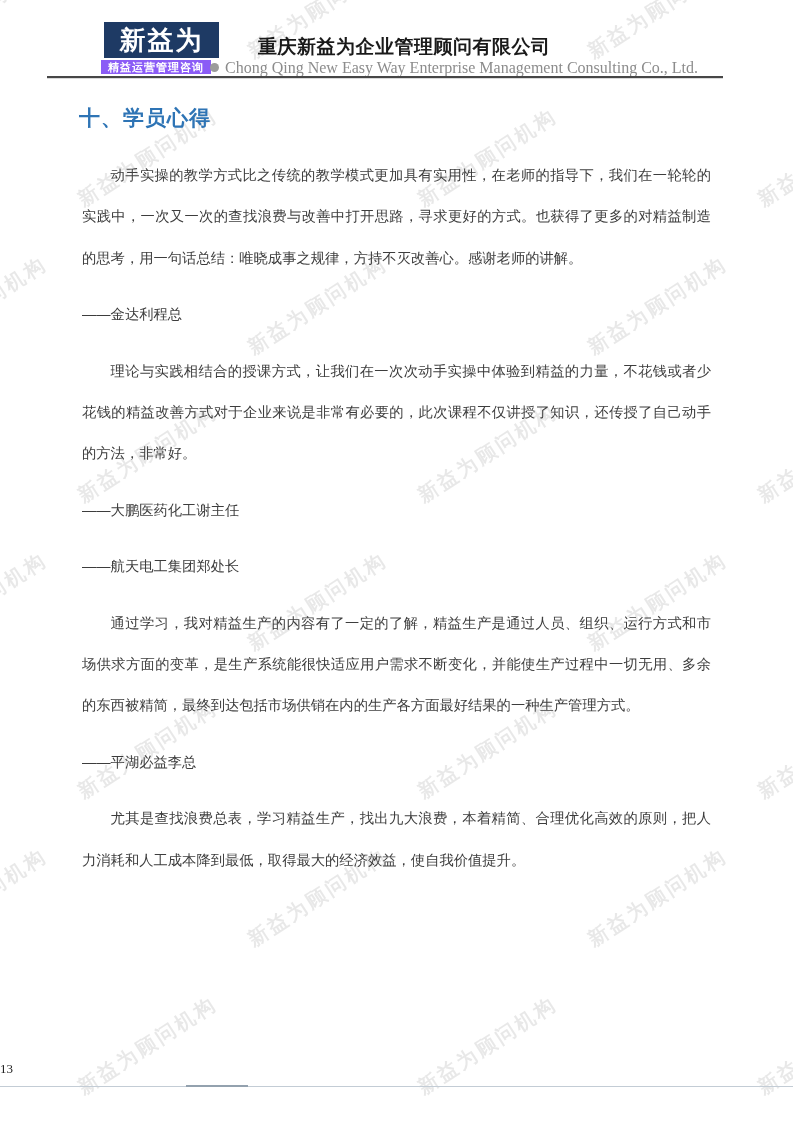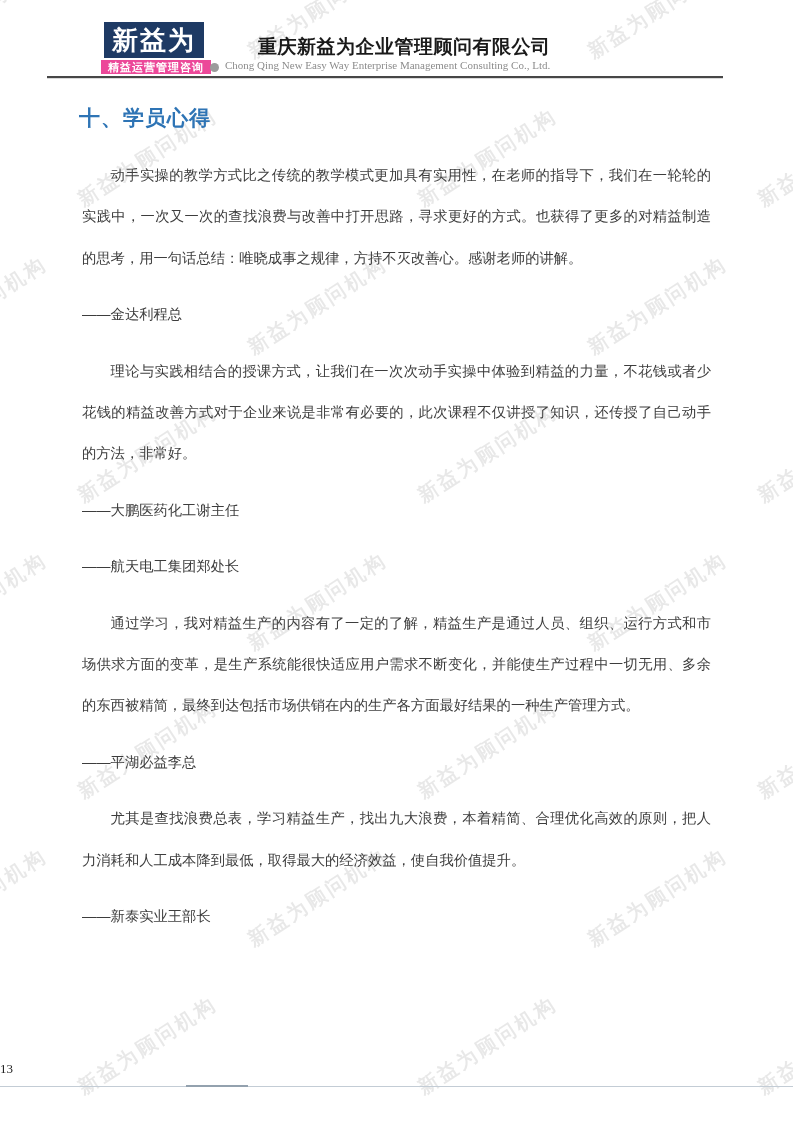--- a/index.html
+++ b/index.html
@@ -11,40 +11,40 @@
   
   .watermark-layer{position:absolute; inset:0; z-index:0; pointer-events:none;}
   .wm{
     position:absolute; white-space:nowrap;
     font-size:20px; letter-spacing:3px; color:#000; opacity:0.085;
     transform:rotate(-33deg); transform-origin:left center;
     font-weight:bold;
   }
   
   .logo-box{
-    position:absolute; left:104px; top:22px; width:100px; height:36px;
+    position:absolute; left:104px; top:22px; width:115px; height:36px;
     background:#1e3a64; color:#fff; display:flex; align-items:center; justify-content:center;
     font-size:26px; font-weight:bold; letter-spacing:2px; z-index:2;
   }
   .logo-band{
     position:absolute; left:101px; top:60px; width:110px; height:14px;
-    background:#ec4899; color:#fff; display:flex; align-items:center; justify-content:center;
+    background:#8b5cf6; color:#fff; display:flex; align-items:center; justify-content:center;
     font-size:11px; font-weight:bold; letter-spacing:1px; z-index:2;
   }
   .logo-dot{
     position:absolute; left:210px; top:63px; width:9px; height:9px;
     border-radius:50%; background:#9b9b9b; z-index:2;
   }
   .company-cn{
     position:absolute; left:258px; top:34px;
     font-size:19px; font-weight:bold; color:#1a1a1a; letter-spacing:0.5px; z-index:2;
   }
   .company-en{
     position:absolute; left:225px; top:59px;
-    font-family:"Liberation Serif", serif; font-size:11px; color:#8c8c8c; z-index:2;
+    font-family:"Liberation Serif", serif; font-size:16px; color:#8c8c8c; z-index:2;
   }
   .header-rule{
     position:absolute; left:47px; top:76px; width:676px; height:2px;
     background:#474747; border-bottom:1px solid #d9d9d9; z-index:2;
   }
   
   .doc-title{
     position:absolute; left:79px; top:104px; margin:0;
     font-size:21px; font-weight:bold; color:#2e74b5; letter-spacing:1px; z-index:2;
   }
@@ -115,21 +115,20 @@
 
   <main class="body" id="testimonials">
       <p>动手实操的教学方式比之传统的教学模式更加具有实用性，在老师的指导下，我们在一轮轮的实践中，一次又一次的查找浪费与改善中打开思路，寻求更好的方式。也获得了更多的对精益制造的思考，用一句话总结：唯晓成事之规律，方持不灭改善心。感谢老师的讲解。</p>
       <p class="attr">——金达利程总</p>
       <p>理论与实践相结合的授课方式，让我们在一次次动手实操中体验到精益的力量，不花钱或者少花钱的精益改善方式对于企业来说是非常有必要的，此次课程不仅讲授了知识，还传授了自己动手的方法，非常好。</p>
       <p class="attr">——大鹏医药化工谢主任</p>
       <p class="attr">——航天电工集团郑处长</p>
       <p>通过学习，我对精益生产的内容有了一定的了解，精益生产是通过人员、组织、运行方式和市场供求方面的变革，是生产系统能很快适应用户需求不断变化，并能使生产过程中一切无用、多余的东西被精简，最终到达包括市场供销在内的生产各方面最好结果的一种生产管理方式。</p>
       <p class="attr">——平湖必益李总</p>
       <p>尤其是查找浪费总表，学习精益生产，找出九大浪费，本着精简、合理优化高效的原则，把人力消耗和人工成本降到最低，取得最大的经济效益，使自我价值提升。</p>
-      <p class="attr">——新泰实业王部长</p>
     </main>
 
   <footer>
     <div class="page-number">13</div>
     <div class="footer-rule"></div>
     <div class="footer-rule-dark"></div>
   </footer>
 
 </div>
 

